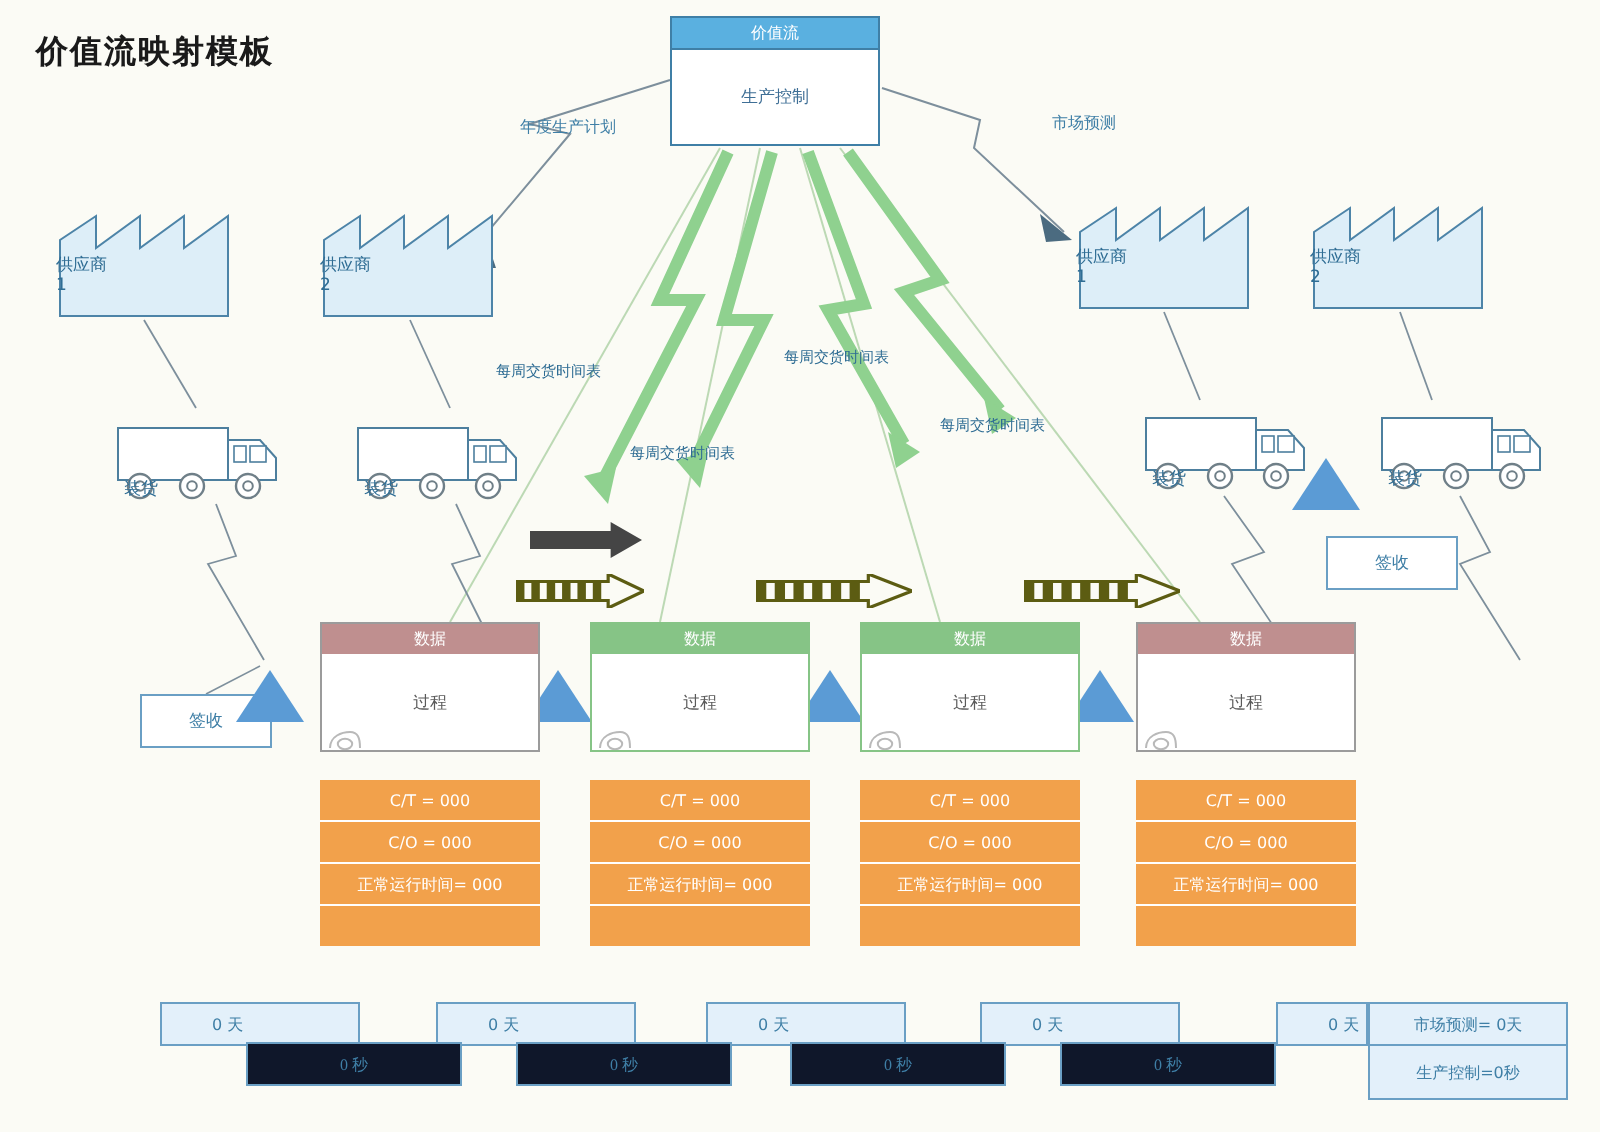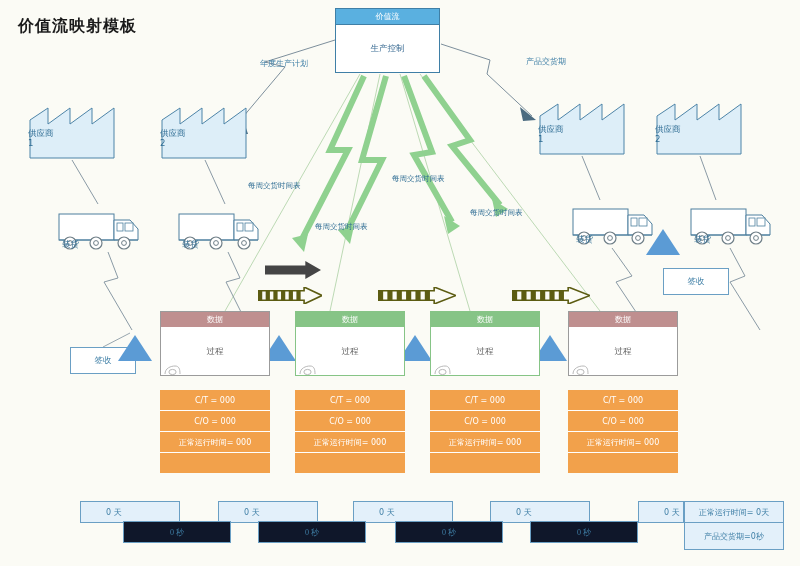--- a/index.html
+++ b/index.html
@@ -125,21 +125,21 @@
   </svg>
 
   <div class="abs title">价值流映射模板</div>
 
   <div class="abs ctrl">
     <div class="hd">价值流</div>
     <div class="bd">生产控制</div>
   </div>
 
   <div class="abs ann" style="left:224px;top:58px;">年度生产计划</div>
-  <div class="abs ann" style="left:490px;top:56px;">产品交货期</div>
+  <div class="abs ann" style="left:490px;top:56px;">市场预测</div>
 
   <div id="suppliers-mount">
       <div class="abs fact" style="left:28px;top:100px;">
       <svg width="88" height="60" viewBox="0 0 88 60">
         <path d="M2,20 L2,58 L86,58 L86,8 L64,24 L64,8 L42,24 L42,8 L20,24 L20,8 Z" fill="#ddeef8" stroke="#4d84a8" stroke-width="1"></path>
       </svg>
       <div class="lbl">
         <span>供应商</span><br>
         <span>1</span>
       </div>
@@ -406,20 +406,20 @@
       <div class="tl-sec" style="left:258px;top:521px;width:108px;height:22px;">
         <span>0 秒</span>
       </div>
       <div class="tl-sec" style="left:395px;top:521px;width:108px;height:22px;">
         <span>0 秒</span>
       </div>
       <div class="tl-sec" style="left:530px;top:521px;width:108px;height:22px;">
         <span>0 秒</span>
       </div>
       <div class="sumbox" style="left:684px;top:501px;width:100px;height:22px;">
-        <span>正常运行时间= 0天</span>
+        <span>市场预测= 0天</span>
       </div>
       <div class="sumbox" style="left:684px;top:522px;width:100px;height:28px;">
-        <span>产品交货期=0秒</span>
+        <span>生产控制=0秒</span>
       </div>
     </div>
 
 </div>
 
 </body></html>

